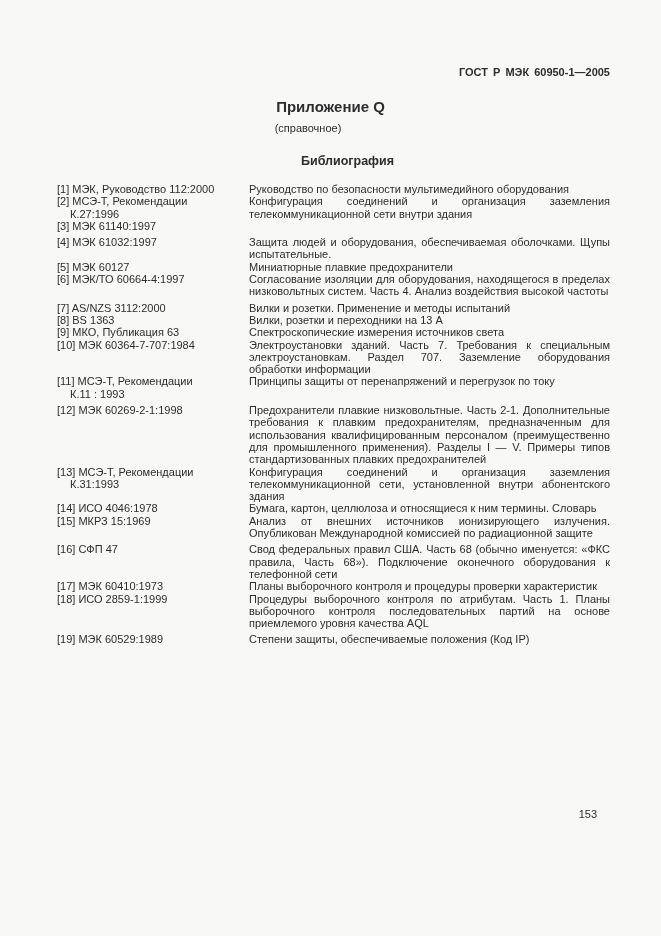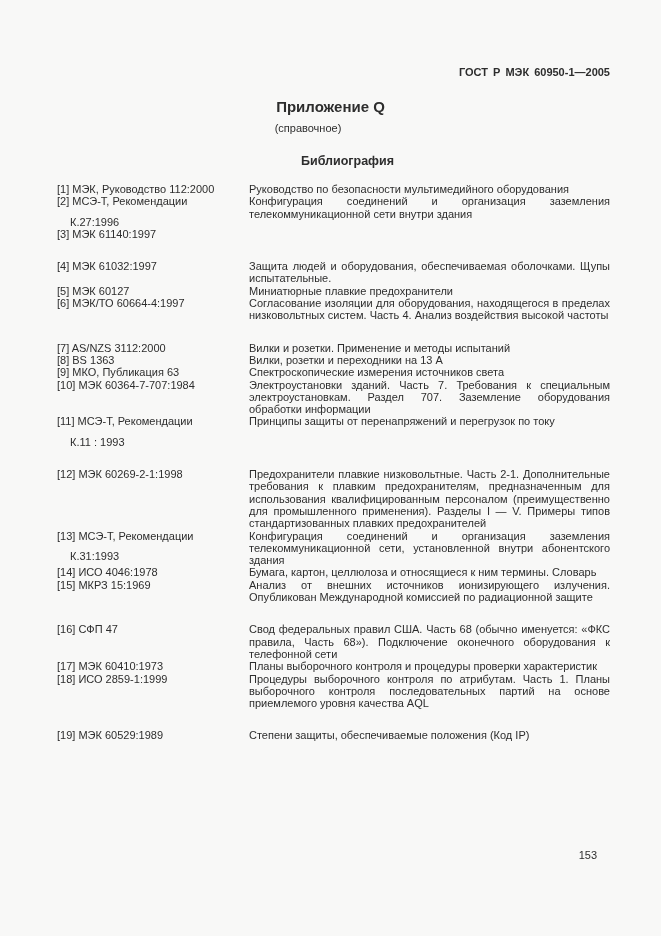--- a/index.html
+++ b/index.html
@@ -66,37 +66,36 @@
     width: 553px;
     font-size: 11px;
     line-height: 12.3px;
   }
   .bib-row {
     display: flex;
     align-items: flex-start;
     gap: 12px;
   }
   .bib-row.gap {
-    margin-top: 20px;
+    margin-top: 4px;
   }
   .bib-ref {
     width: 180px;
     flex: 0 0 180px;
   }
   .ref-line2 {
     padding-left: 13px;
-    margin-top: 8px;
   }
   .bib-desc {
     flex: 1 1 auto;
     text-align: justify;
   }
   .page-number {
     position: absolute;
-    top: 849px;
+    top: 808px;
     right: 64px;
     font-size: 11px;
     font-weight: 400;
   }
 </style>
 </head>
 <body>
 
 <div class="page">
   <div class="doc-header">ГОСТ Р МЭК 60950-1—2005</div>

